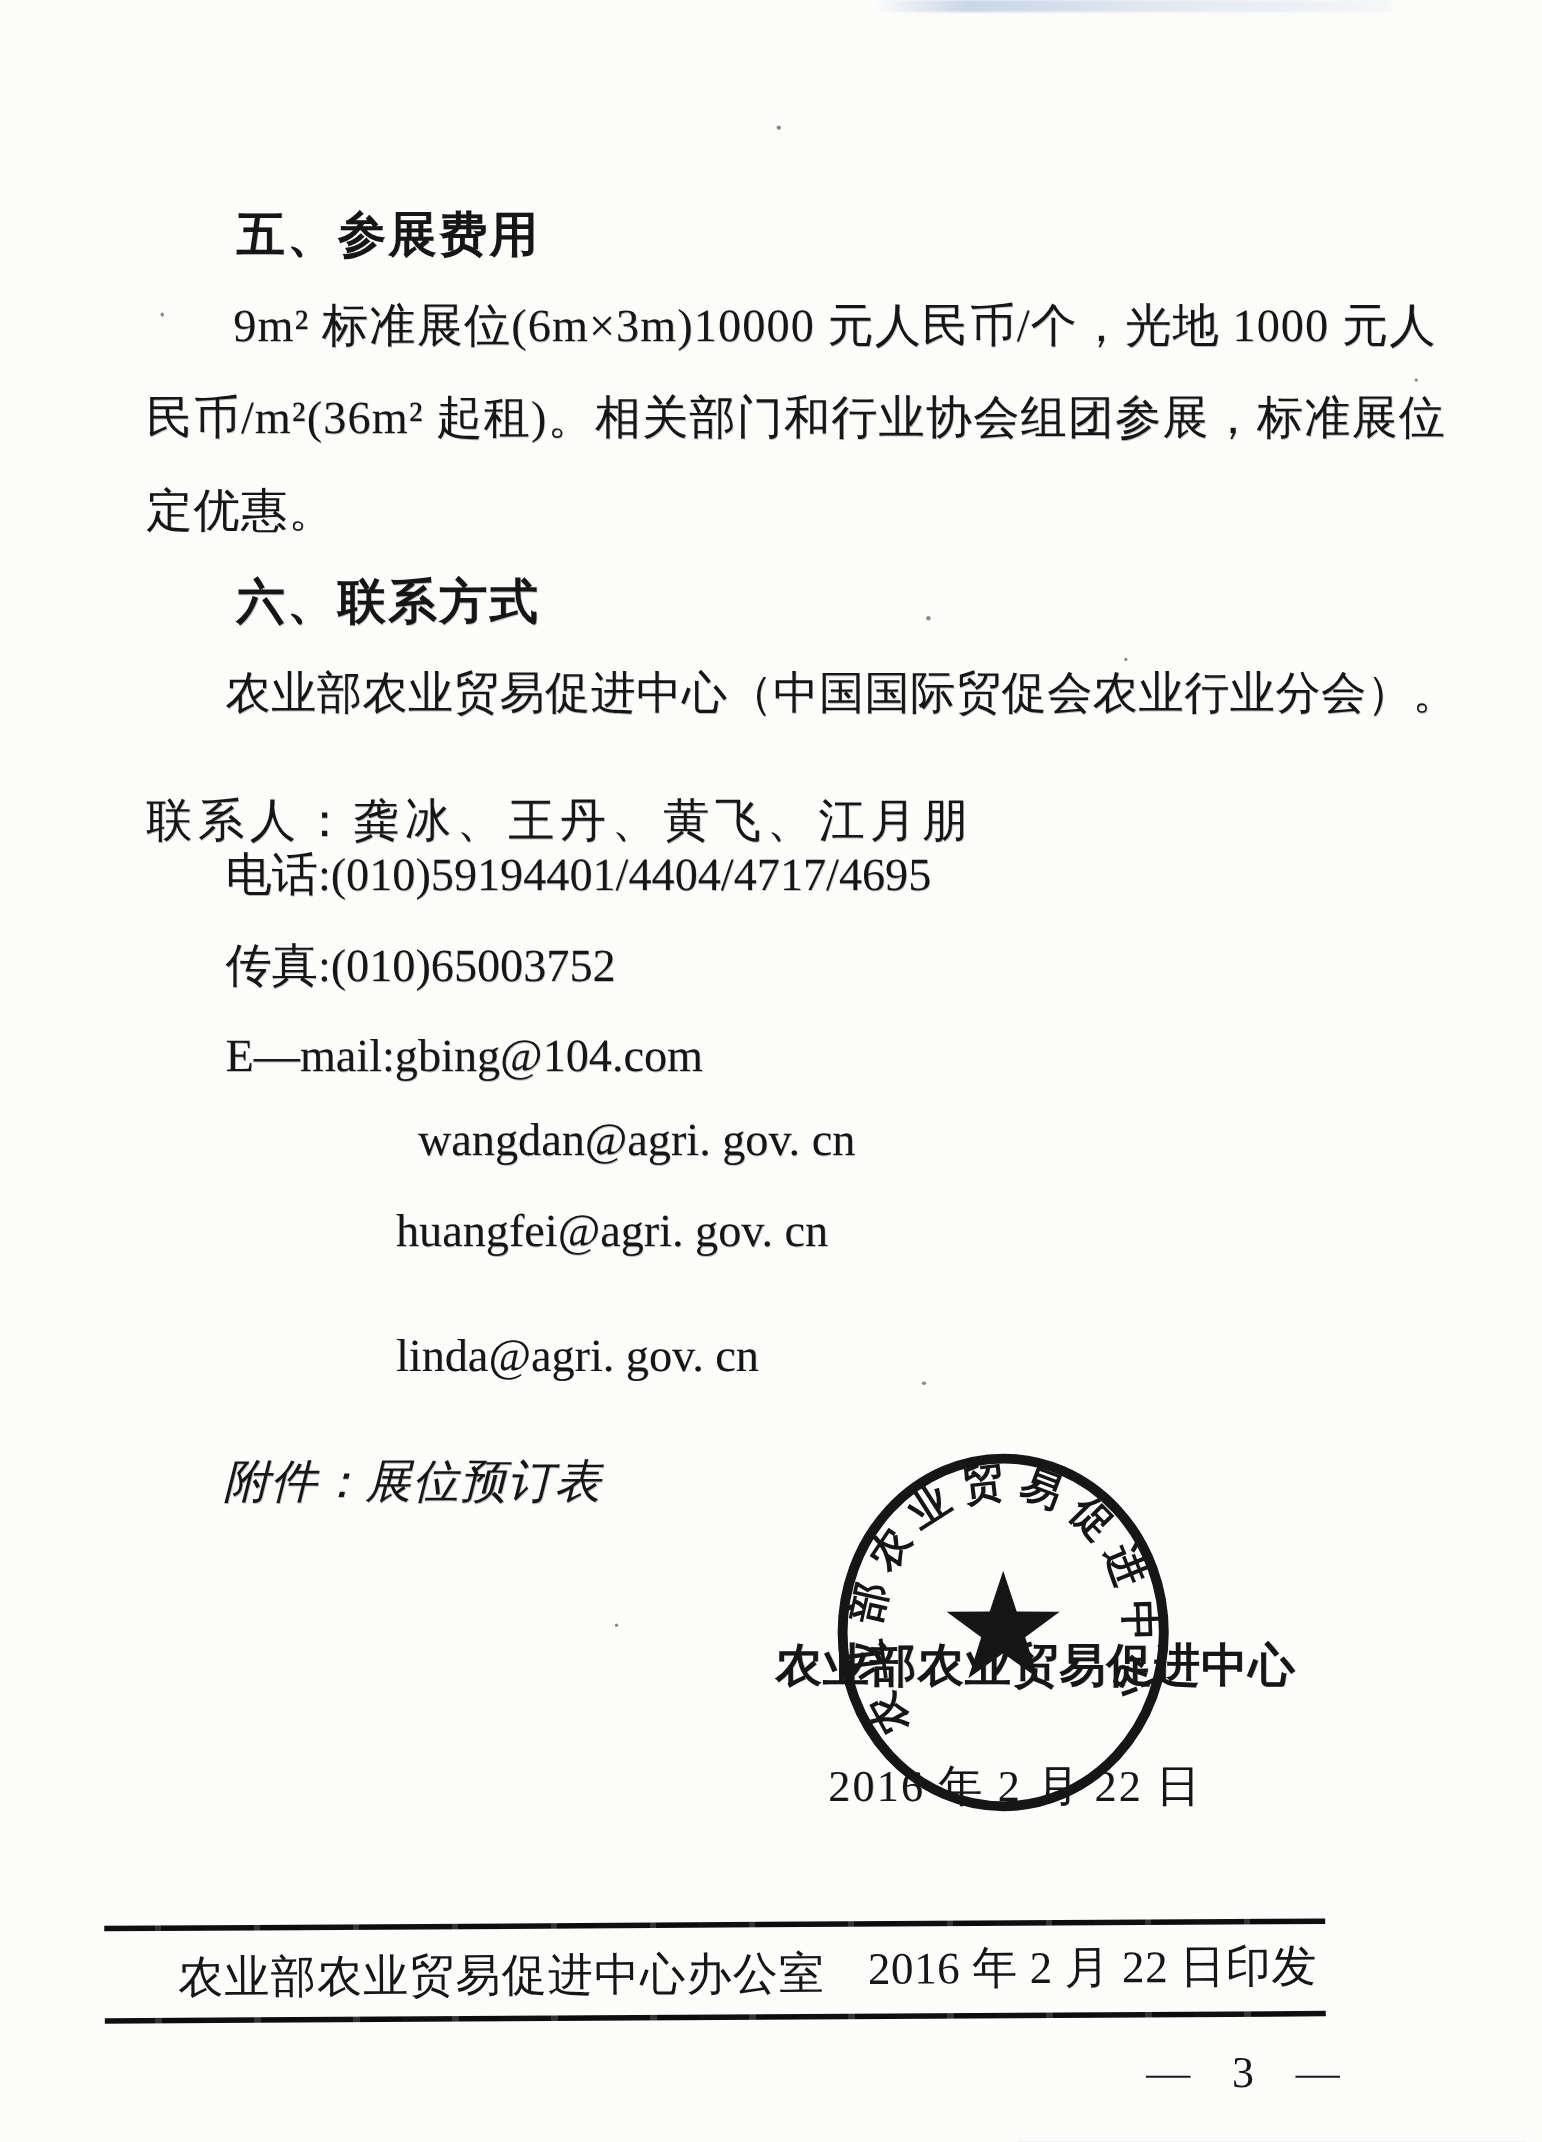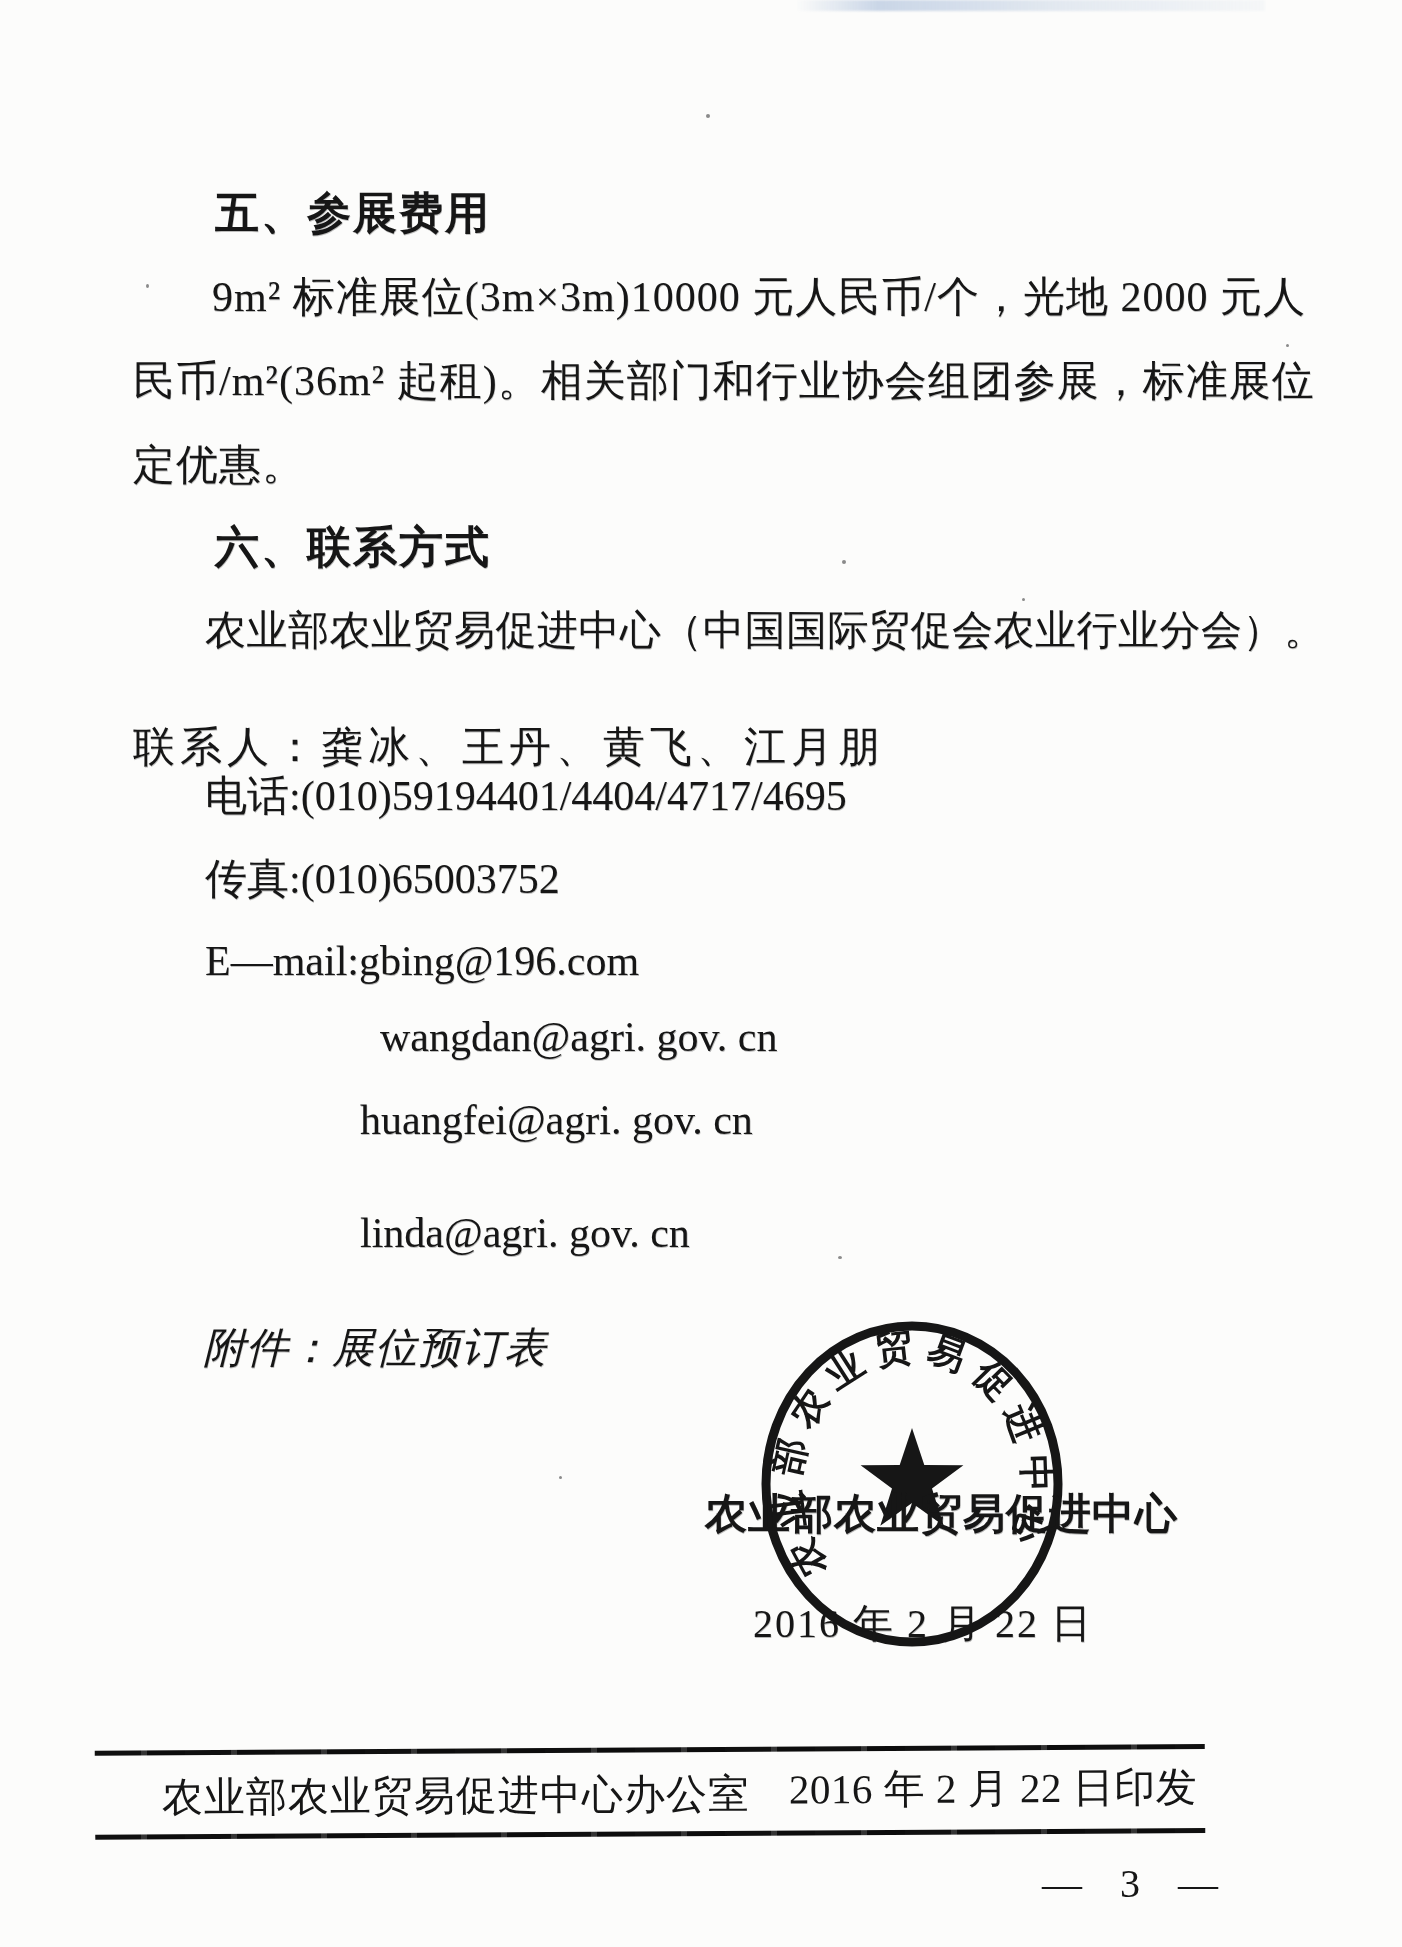--- a/index.html
+++ b/index.html
@@ -65,37 +65,37 @@
   <div class="speck" style="left:706px;top:114px;width:4px;height:4px;"></div>
   <div class="speck" style="left:146px;top:284px;width:3px;height:4px;"></div>
   <div class="speck" style="left:1286px;top:344px;width:3px;height:3px;"></div>
   <div class="speck" style="left:842px;top:560px;width:4px;height:4px;"></div>
   <div class="speck" style="left:1022px;top:598px;width:3px;height:3px;"></div>
   <div class="speck" style="left:838px;top:1256px;width:4px;height:3px;"></div>
   <div class="speck" style="left:559px;top:1476px;width:3px;height:3px;"></div>
 
   <div class="line heading" style="left:215px;top:190px;">五、参展费用</div>
 
-  <div class="line cn" style="left:212px;top:274px;">9m² 标准展位(3m×3m)10000 元人民币/个，光地 2000 元人</div>
+  <div class="line cn" style="left:212px;top:274px;">9m² 标准展位(6m×3m)10000 元人民币/个，光地 1000 元人</div>
 
   <div class="line cn" style="left:133px;top:358px;">民币/m²(36m² 起租)。相关部门和行业协会组团参展，标准展位</div>
 
   <div class="line cn" style="left:133px;top:442px;">定优惠。</div>
 
   <div class="line heading" style="left:215px;top:524px;">六、联系方式</div>
 
   <div class="line org-line" style="left:205px;top:608px;">农业部农业贸易促进中心（中国国际贸促会农业行业分会）。</div>
 
   <div class="line cn-wide" style="left:133px;top:691px;margin-top:33px;">联系人：龚冰、王丹、黄飞、江月朋</div>
 
   <div class="line" style="left:205px;top:773px;">电话:(010)59194401/4404/4717/4695</div>
 
   <div class="line" style="left:205px;top:856px;">传真:(010)65003752</div>
 
-  <div class="line" style="left:205px;top:938px;">E—mail:gbing@196.com</div>
+  <div class="line" style="left:205px;top:938px;">E—mail:gbing@104.com</div>
 
   <div class="line" style="left:380px;top:1014px;">wangdan@agri. gov. cn</div>
 
   <div class="line" style="left:360px;top:1097px;">huangfei@agri. gov. cn</div>
 
   <div class="line" style="left:360px;top:1210px;">linda@agri. gov. cn</div>
 
   <div class="line cn" style="left:203px;top:1325px;font-style:italic;">附件：展位预订表</div>
 
   <svg class="stamp-svg" width="360" height="356" viewBox="0 0 360 356">

